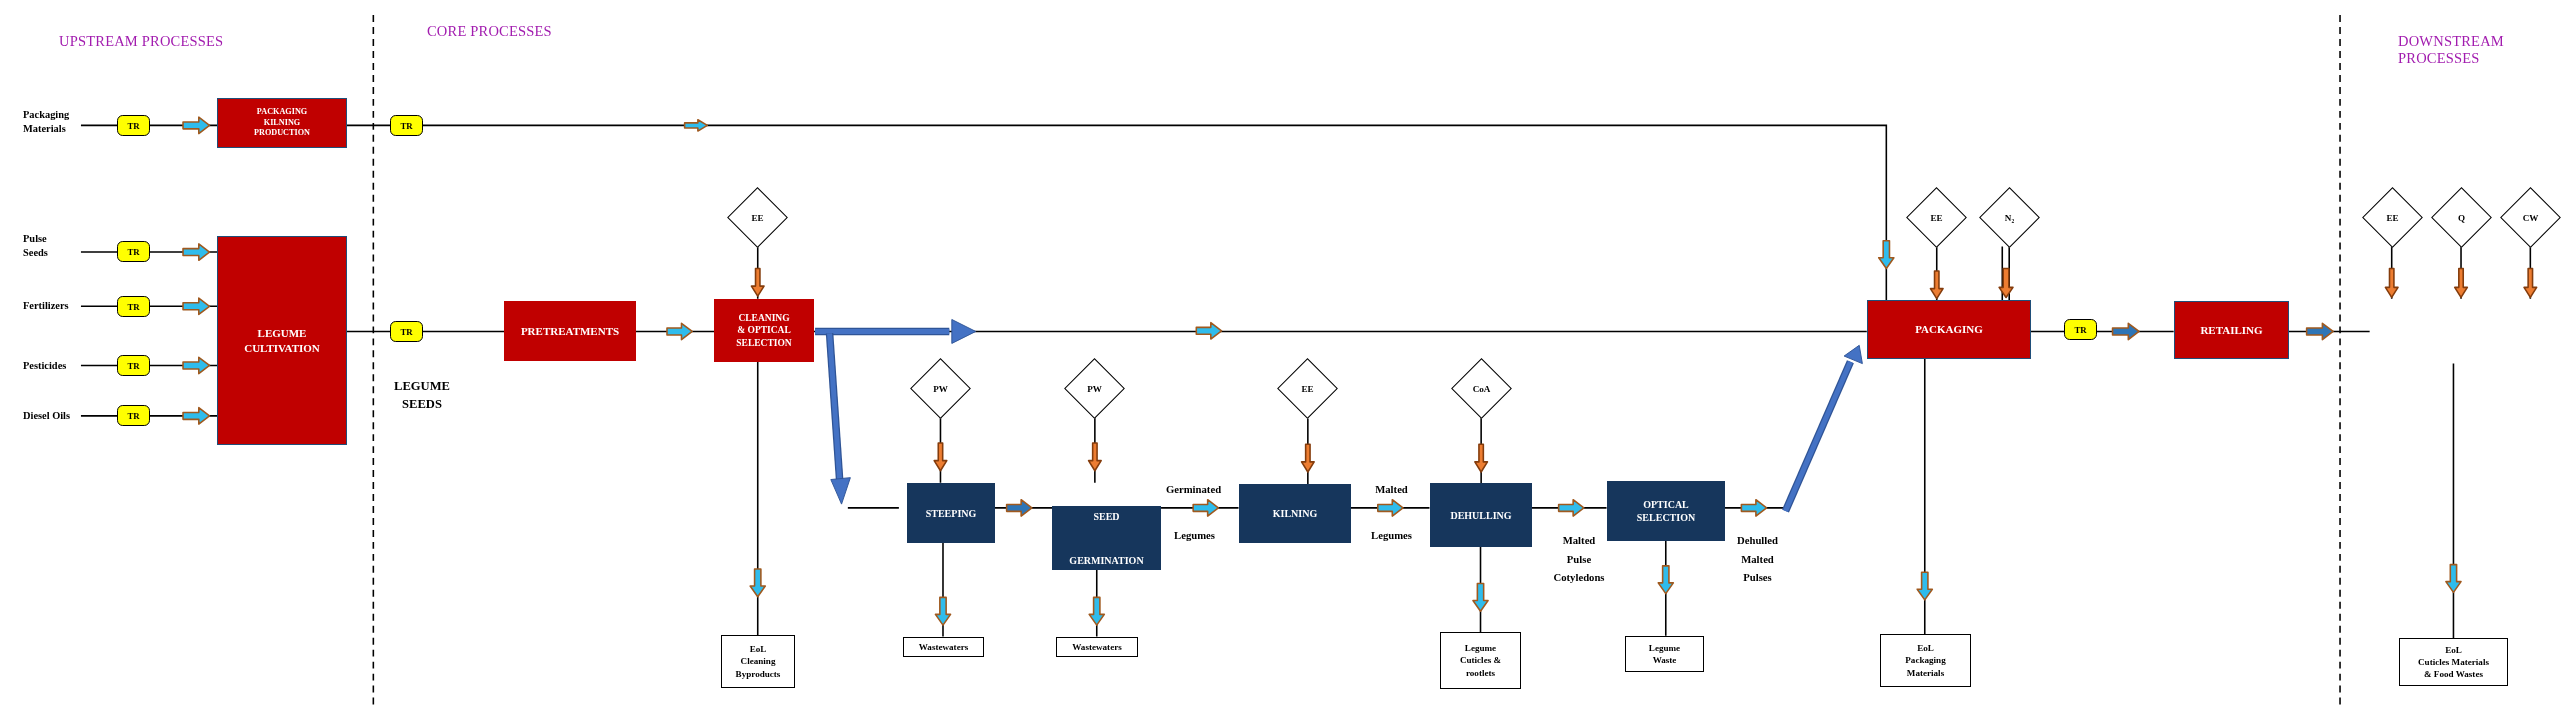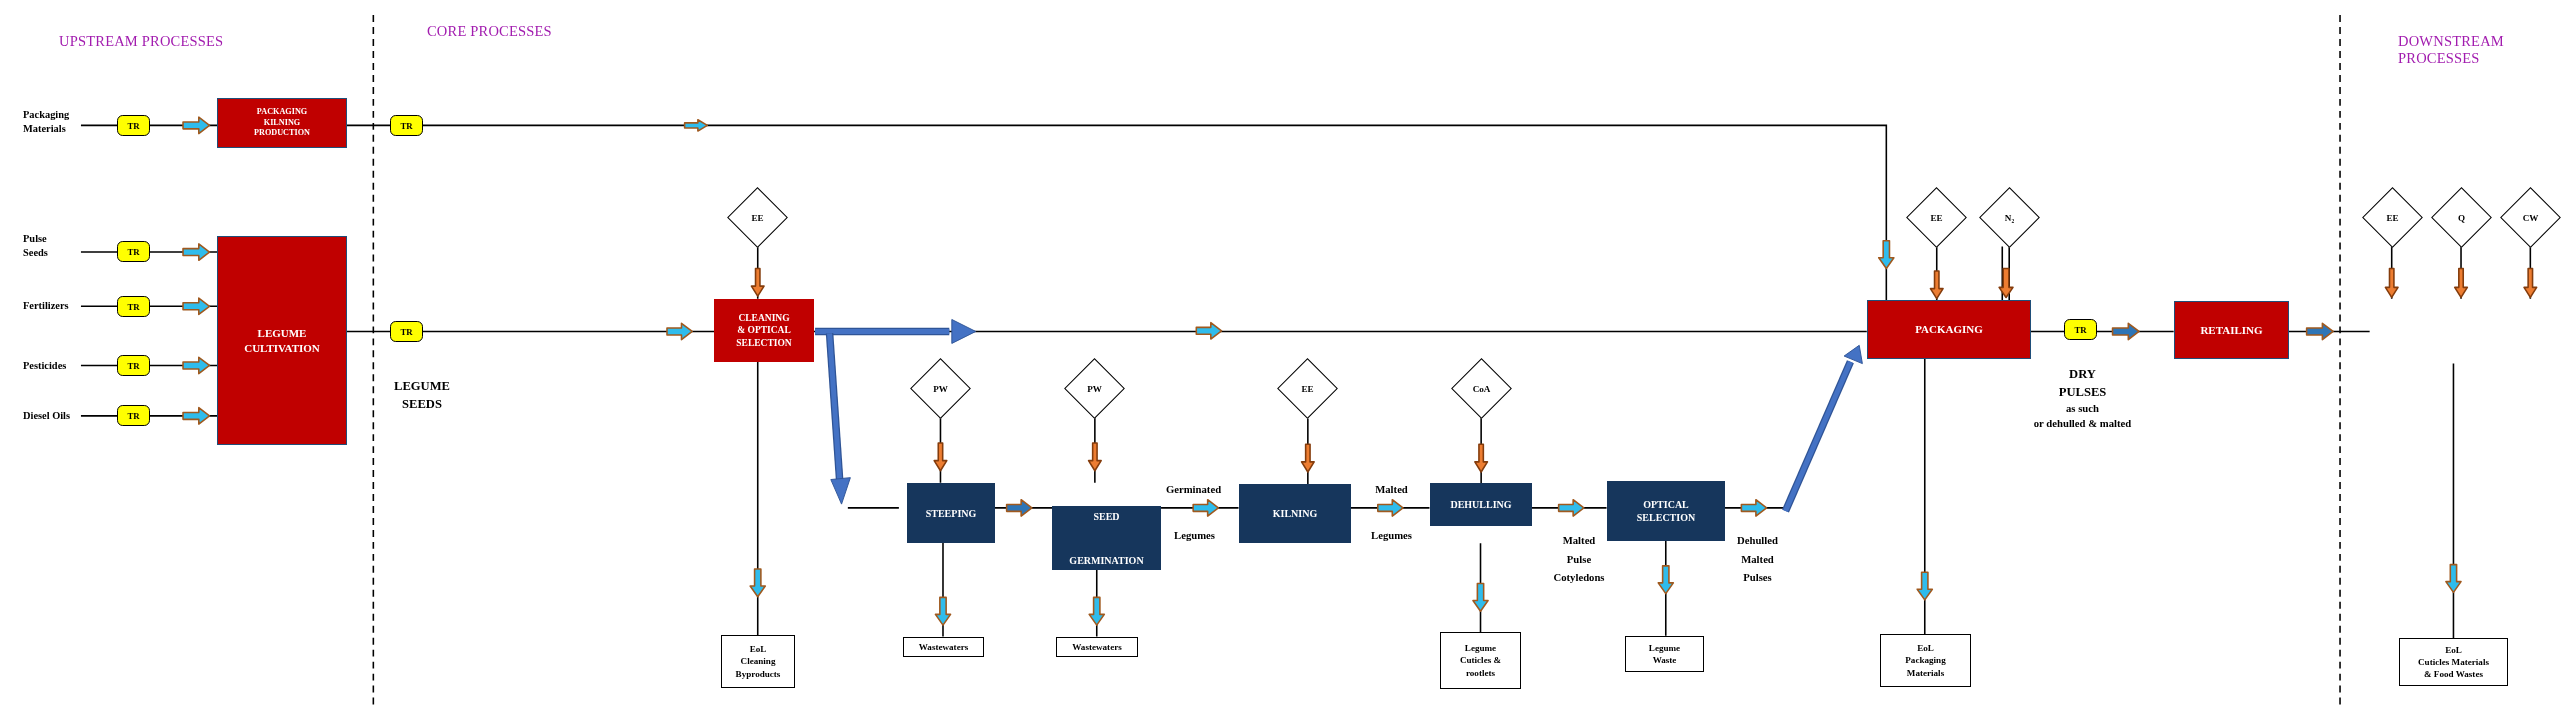--- a/index.html
+++ b/index.html
@@ -131,20 +131,23 @@
 
   <div class="abs pbox red bluebrd fs13" style="left:217px;top:98px;width:130px;height:50px;">
     <div>PACKAGING</div>
     <div>KILNING</div>
     <div>PRODUCTION</div>
   </div>
   <div class="abs pbox red bluebrd fs17" style="left:217px;top:236px;width:130px;height:209px;">
     <div>LEGUME</div>
     <div>CULTIVATION</div>
   </div>
+  <div class="abs pbox red fs17" style="left:504px;top:301px;width:132px;height:60px;">
+    <div>PRETREATMENTS</div>
+  </div>
   <div class="abs pbox red fs15" style="left:714px;top:299px;width:100px;height:63px;">
     <div>CLEANING</div>
     <div>&amp; OPTICAL</div>
     <div>SELECTION</div>
   </div>
   <div class="abs pbox red bluebrd fs17" style="left:1867px;top:300px;width:164px;height:59px;">
     <div>PACKAGING</div>
   </div>
   <div class="abs pbox red bluebrd fs17" style="left:2174px;top:301px;width:115px;height:58px;">
     <div>RETAILING</div>
@@ -153,21 +156,21 @@
   <div class="abs pbox navy fs16" style="left:899px;top:483px;width:88px;height:60px;margin-left:8px;">
     <div>STEEPING</div>
   </div>
   <div class="abs pbox navy fs16" style="left:1052px;top:506px;width:109px;height:64px;gap:31px;">
     <div>SEED</div>
     <div>GERMINATION</div>
   </div>
   <div class="abs pbox navy fs16" style="left:1239px;top:484px;width:112px;height:59px;">
     <div>KILNING</div>
   </div>
-  <div class="abs pbox navy fs16" style="left:1430px;top:483px;width:102px;height:43px;">
+  <div class="abs pbox navy fs16" style="left:1430px;top:483px;width:102px;height:64px;">
     <div>DEHULLING</div>
   </div>
   <div class="abs pbox navy fs16" style="left:1607px;top:481px;width:118px;height:60px;">
     <div>OPTICAL</div>
     <div>SELECTION</div>
   </div>
 
   <div class="abs diamond" style="left:736px;top:196px;">
       <div class="dlabel">EE</div>
     </div>
@@ -210,26 +213,20 @@
   <div class="abs flbl med" style="left:1535px;top:531px;width:88px;line-height:1.75;">
     <div>Malted</div>
     <div>Pulse</div>
     <div>Cotyledons</div>
   </div>
   <div class="abs flbl med" style="left:1723px;top:531px;width:69px;line-height:1.75;">
     <div>Dehulled</div>
     <div>Malted</div>
     <div>Pulses</div>
   </div>
-  <div class="abs flbl" style="left:2007px;top:366px;width:151px;">
-    <div class="big">DRY</div>
-    <div class="big">PULSES</div>
-    <div class="med">as such</div>
-    <div class="med">or dehulled &amp; malted</div>
-  </div>
 
   <div class="abs waste" style="left:721px;top:635px;width:74px;height:53px;">
     <div>EoL</div>
     <div>Cleaning</div>
     <div>Byproducts</div>
   </div>
   <div class="abs waste" style="left:903px;top:637px;width:81px;height:20px;">
     <div>Wastewaters</div>
   </div>
   <div class="abs waste" style="left:1056px;top:637px;width:82px;height:20px;">

